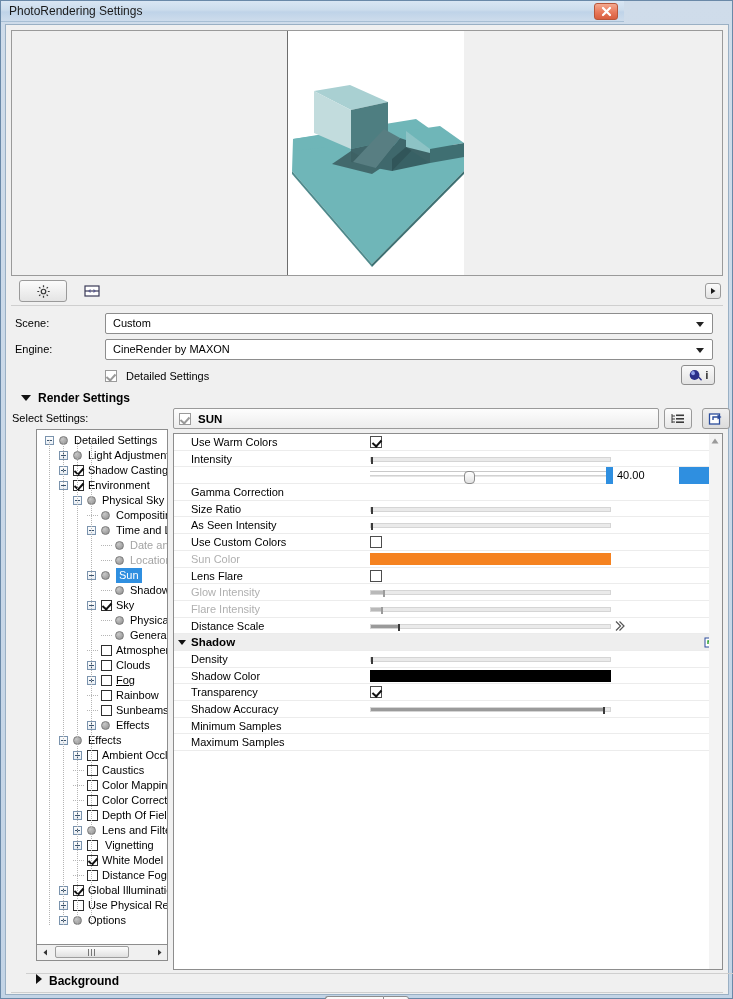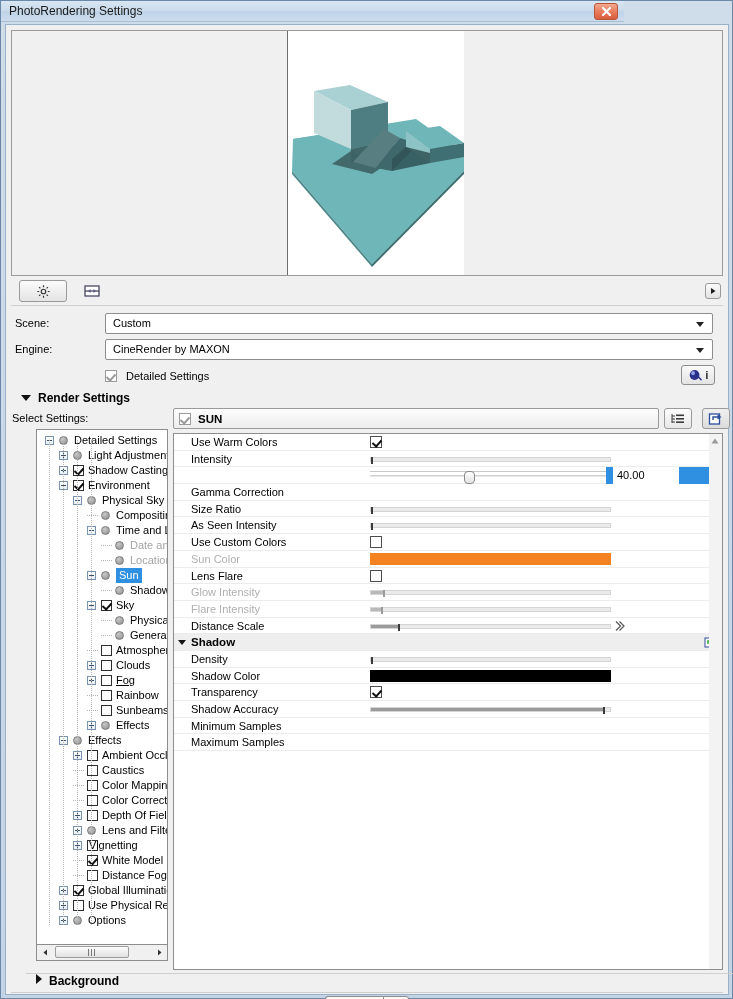--- a/index.html
+++ b/index.html
@@ -520,21 +520,21 @@
             <span class="tlabel" style="left: 65px;">Depth Of Field</span>
           </div>
           <div class="tnode">
             <span class="exp plus" style="left: 36px;"></span>
             <span class="dot" style="left: 50px;"></span>
             <span class="tlabel" style="left: 65px;">Lens and Filter</span>
           </div>
           <div class="tnode">
             <span class="exp plus" style="left: 36px;"></span>
             <span class="tcb" style="left: 50px;"></span>
-            <span class="tlabel" style="left: 52px;">Vignetting</span>
+            <span class="tlabel" style="left: 68px;">Vignetting</span>
           </div>
           <div class="tnode">
             <span class="tstub" style="left: 36px; width: 11px;"></span>
             <span class="tcb on" style="left: 50px;"></span>
             <span class="tlabel" style="left: 65px;">White Model</span>
           </div>
           <div class="tnode">
             <span class="tstub" style="left: 36px; width: 11px;"></span>
             <span class="tcb" style="left: 50px;"></span>
             <span class="tlabel" style="left: 65px;">Distance Fog</span>

